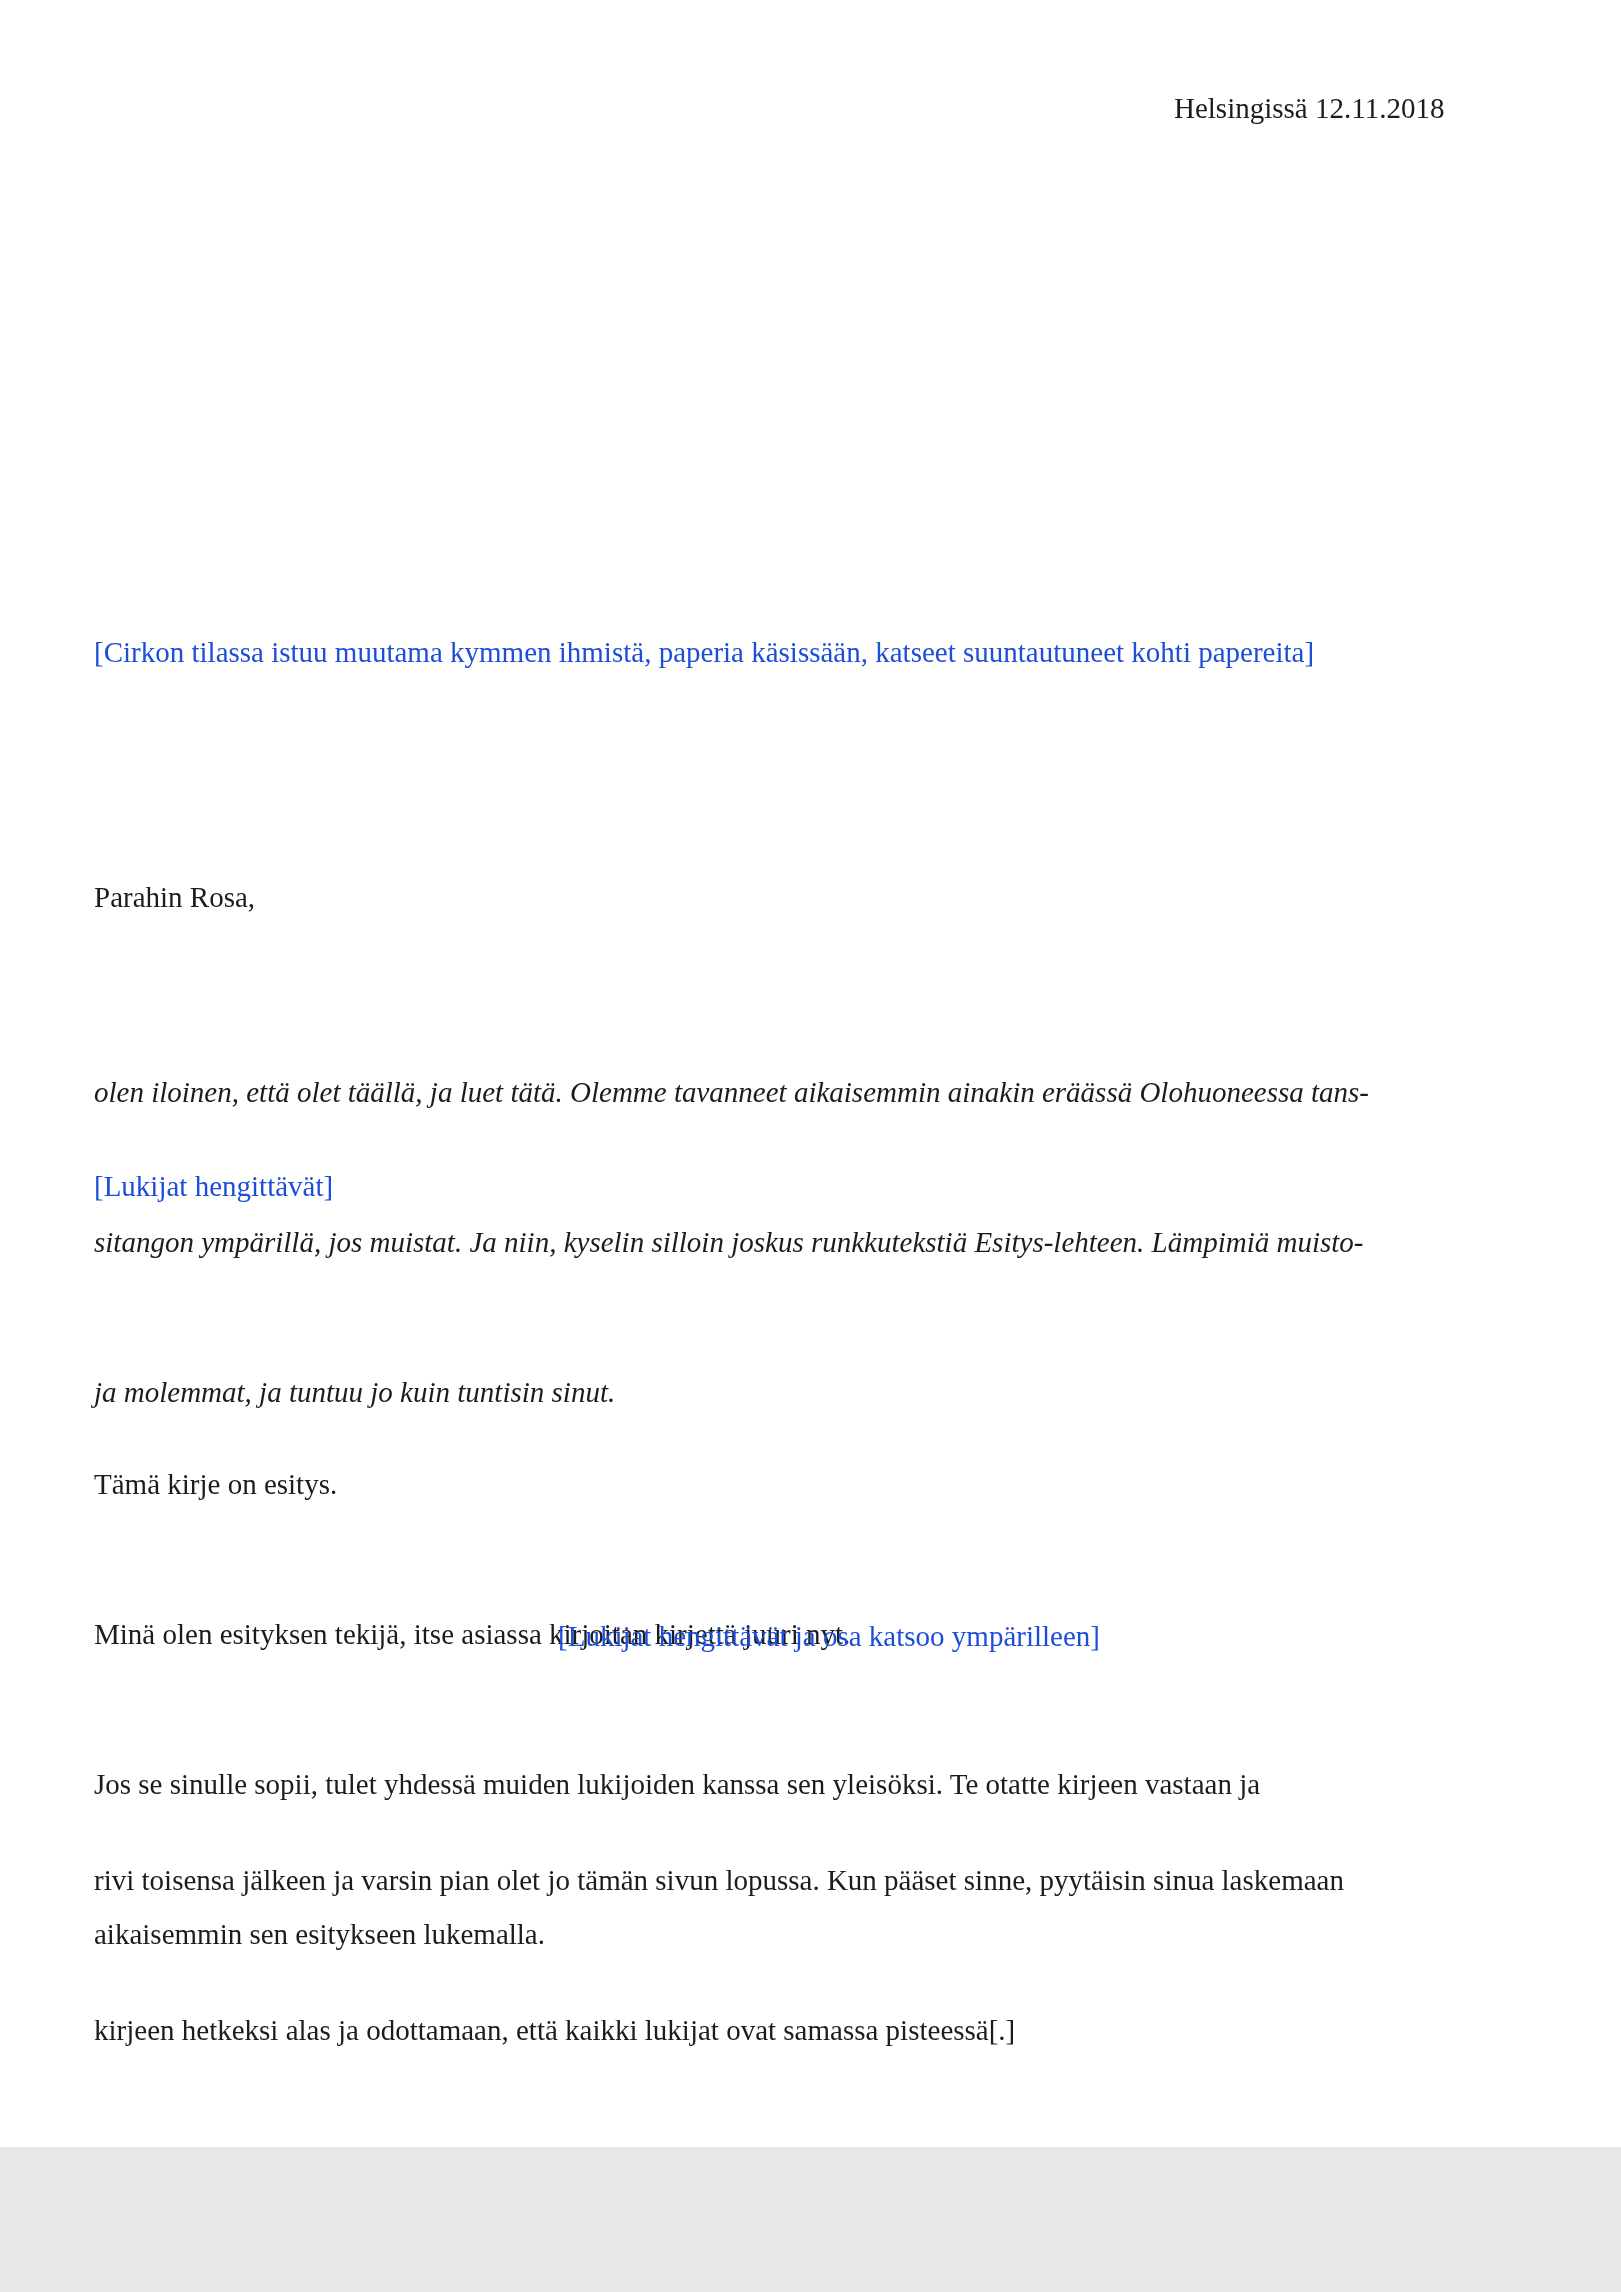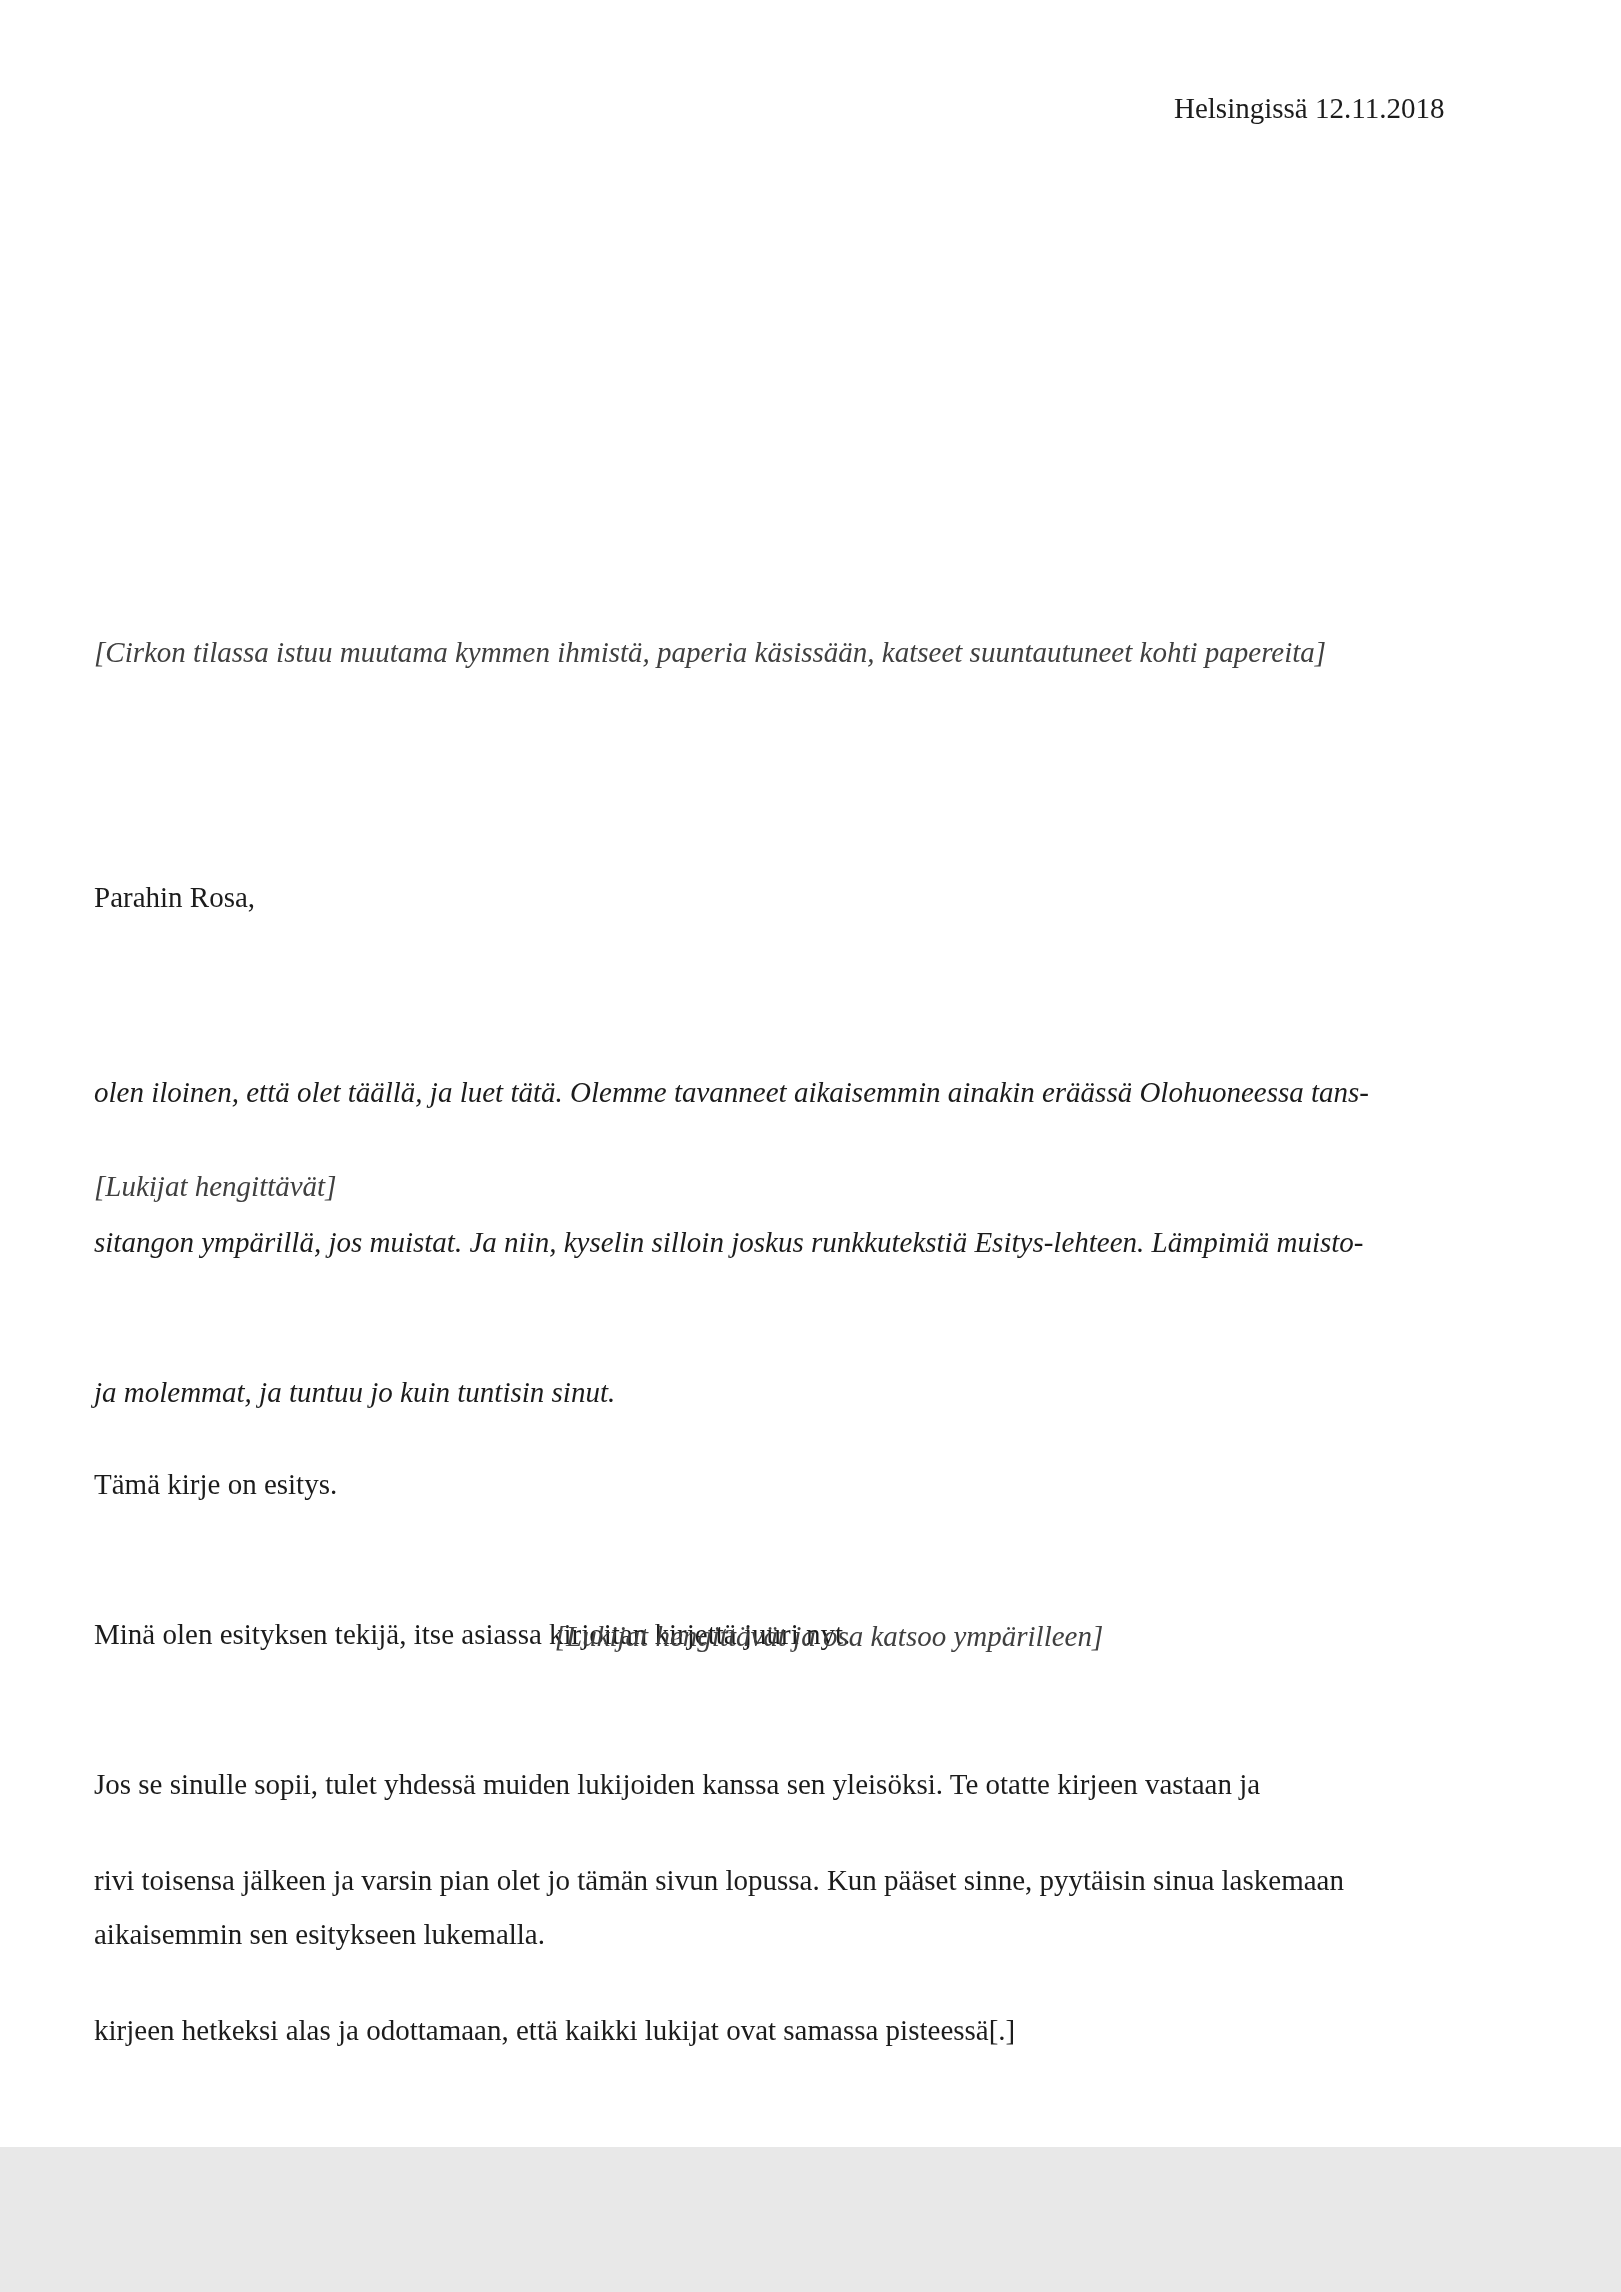--- a/index.html
+++ b/index.html
@@ -23,22 +23,21 @@
     width: 1470px;
     font-size: 29px;
     line-height: 50px;
     white-space: pre;
   }
   .dateline {
     left: 1174px;
     width: 412px;
   }
   .stage {
-    color: #404040;
-    font-style: italic;
+    color: #1d4ed8;
   }
   .stage.small {
     font-size: 29px;
   }
   .line {
     white-space: pre;
   }
 </style>
 </head>
 <body>

